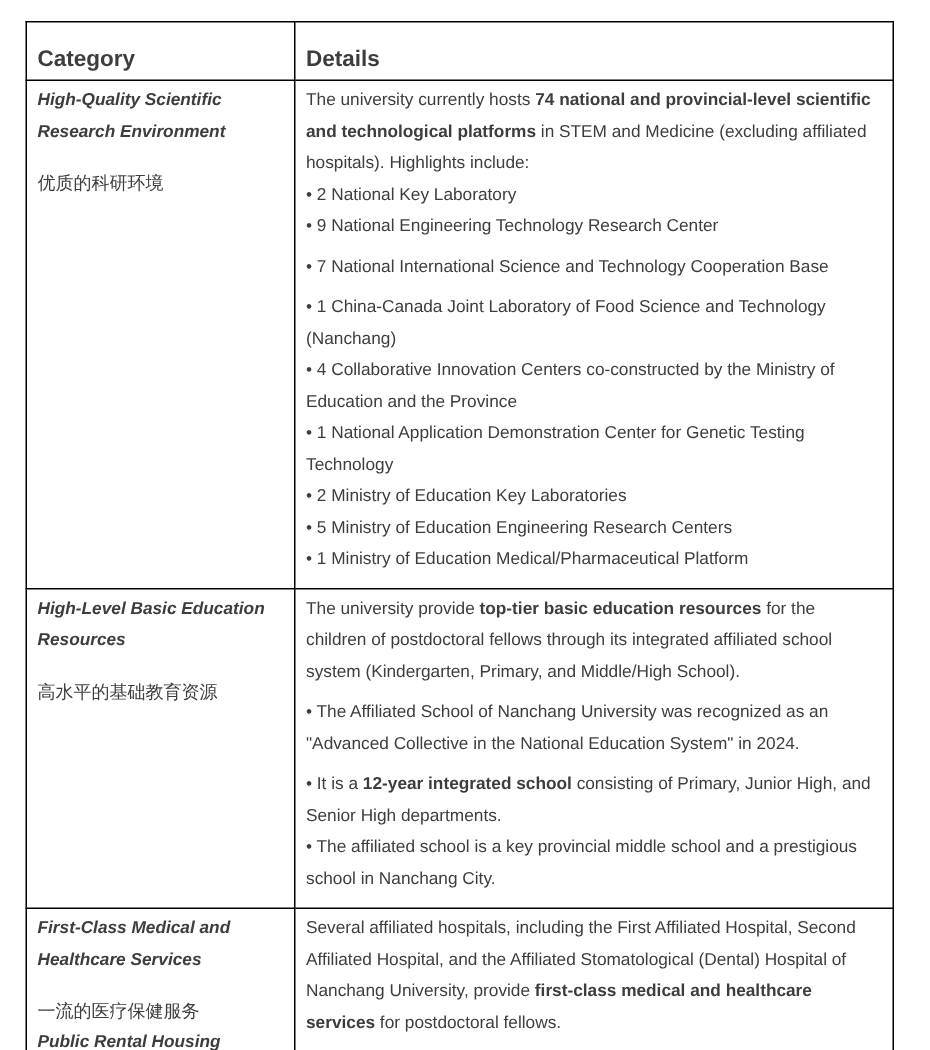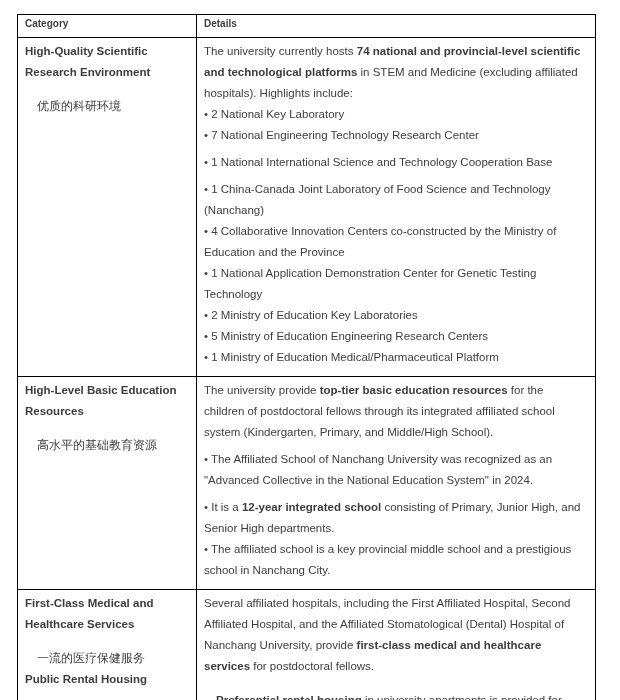--- a/index.html
+++ b/index.html
@@ -22,40 +22,41 @@
     width: 578px;
     color: #3d3d3d;
   }
   th, td {
     border: 1px solid #000000;
     vertical-align: top;
     text-align: left;
     padding: 3px 9px 8px 7px;
   }
   th {
-    font-size: 10px;
+    font-size: 15px;
     line-height: 18px;
     font-weight: 700;
-    padding-top: 0;
+    padding-top: 16px;
     padding-bottom: 4px;
   }
   td p {
     margin: 0;
     font-size: 11.5px;
     line-height: 21px;
   }
   td.cat p.en {
     font-weight: 700;
+    font-style: italic;
   }
   td.cat p.zh {
     font-weight: 400;
     font-size: 12px;
   }
   .gap-sm { margin-top: 6px !important; }
-  .gap-lg { margin-top: 13px !important; margin-left: 12px; }
+  .gap-lg { margin-top: 13px !important; }
   b { font-weight: 700; }
 </style>
 </head>
 <body>
 
 <div class="page">
   <table class="doc-table">
     <colgroup>
       <col style="width:179px">
       <col style="width:399px">
@@ -68,22 +69,22 @@
     </thead>
     <tbody id="table-body">
         <tr>
           <td class="cat">
             <p class="en">High-Quality Scientific Research Environment</p>
             <p class="zh gap-lg">优质的科研环境</p>
           </td>
           <td>
             <p><span>The university currently hosts </span><b>74 national and provincial-level scientific and technological platforms</b><span> in STEM and Medicine (excluding affiliated hospitals). Highlights include:</span></p>
             <p><span>• 2 National Key Laboratory</span></p>
-            <p><span>• 7 National Engineering Technology Research Center</span></p>
-            <p class="gap-sm"><span>• 1 National International Science and Technology Cooperation Base</span></p>
+            <p><span>• 9 National Engineering Technology Research Center</span></p>
+            <p class="gap-sm"><span>• 7 National International Science and Technology Cooperation Base</span></p>
             <p class="gap-sm"><span>• 1 China-Canada Joint Laboratory of Food Science and Technology (Nanchang)</span></p>
             <p><span>• 4 Collaborative Innovation Centers co-constructed by the Ministry of Education and the Province</span></p>
             <p><span>• 1 National Application Demonstration Center for Genetic Testing Technology</span></p>
             <p><span>• 2 Ministry of Education Key Laboratories</span></p>
             <p><span>• 5 Ministry of Education Engineering Research Centers</span></p>
             <p><span>• 1 Ministry of Education Medical/Pharmaceutical Platform</span></p>
           </td>
         </tr>
         <tr>
           <td class="cat">

